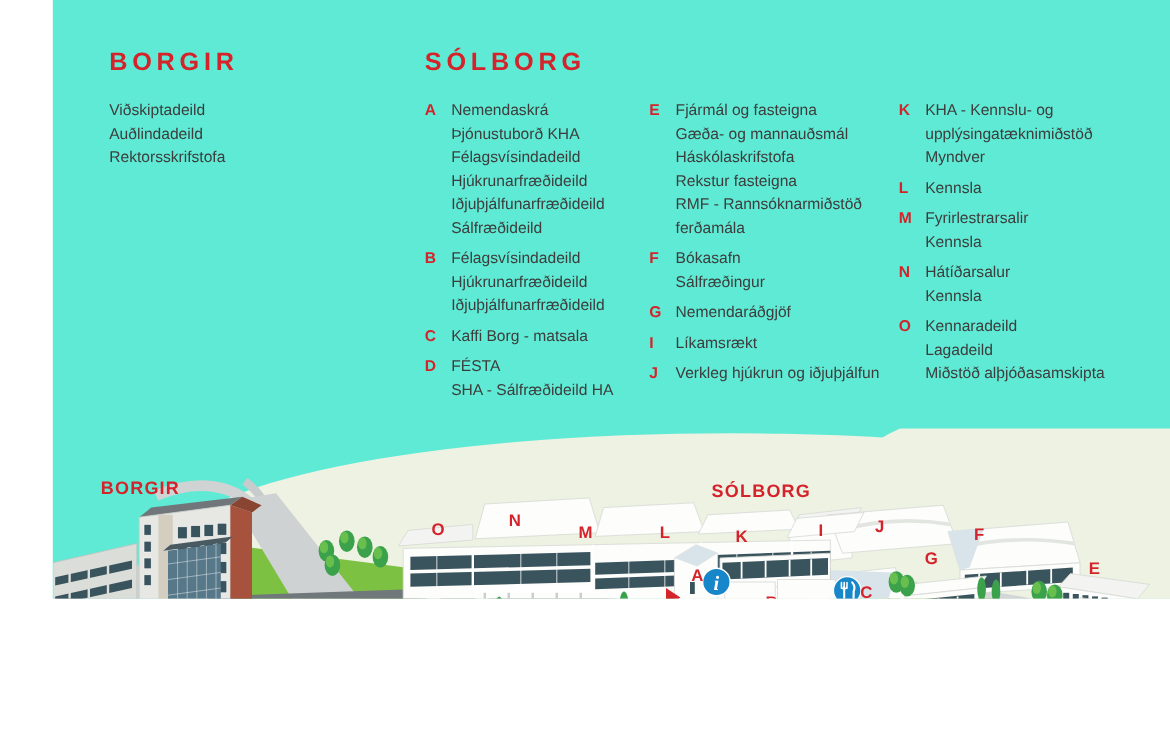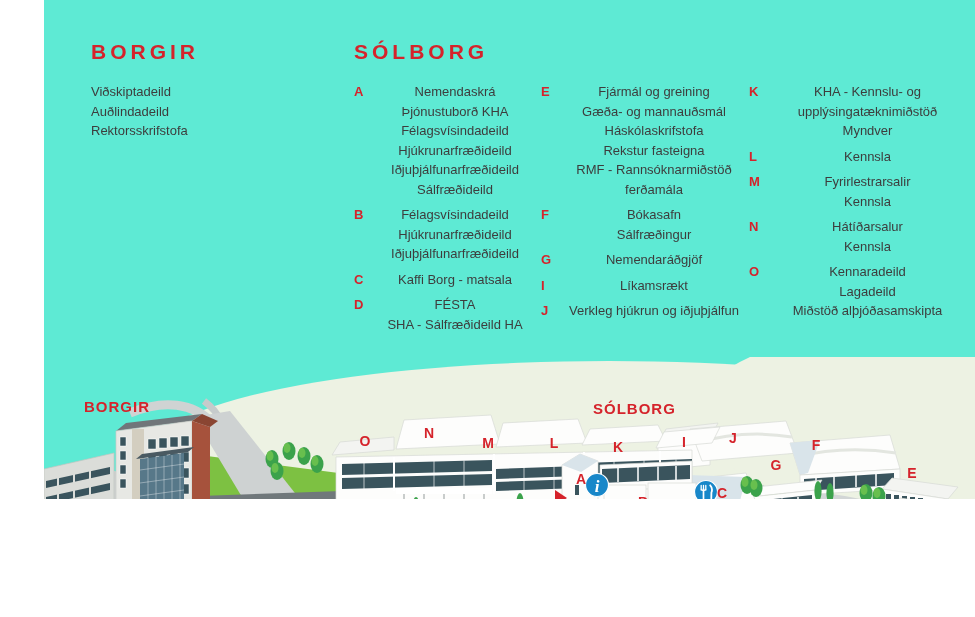--- a/index.html
+++ b/index.html
@@ -10,21 +10,21 @@
   #solborg-title{left:310px;}
   #borgir-items{position:absolute;left:47px;top:82px;width:210px;font-size:13px;line-height:19.5px;}
   #borgir-items div{white-space:pre-line;}
   .col{position:absolute;top:82px;font-size:13px;line-height:19.5px;}
   #col1{left:310px;width:180px;}
   #col2{left:497px;width:204px;}
   #col3{left:705px;width:215px;}
   .lgroup{display:flex;margin-bottom:6px;}
   .lletter{flex:none;width:22px;color:#d5232b;font-weight:700;}
   .litems{flex:1;}
-  .litems div{white-space:pre-line;text-align:center;}
+  .litems div{white-space:pre-line;}
   #map{position:absolute;left:0;top:357px;}
   
   .w{fill:#fdfdfc;stroke:#d7dad5;stroke-width:.7;}
   .w2{fill:#f3f4f1;stroke:#d7dad5;stroke-width:.7;}
   .win{fill:#3a545d;}
   .rd{fill:#ced2d2;}
   .rd2{fill:#c3c7c7;}
   .rddark{fill:#70787b;}
   .gn{fill:#7dc142;}
   .glass{fill:#d9e4ea;}
@@ -77,21 +77,21 @@
         <div class="litems">
           <div>FÉSTA</div>
           <div>SHA - Sálfræðideild HA</div>
         </div>
       </div>
     </div>
   <div id="col2" class="col">
       <div class="lgroup">
         <span class="lletter">E</span>
         <div class="litems">
-          <div>Fjármál og greining</div>
+          <div>Fjármál og fasteigna</div>
           <div>Gæða- og mannauðsmál</div>
           <div>Háskólaskrifstofa</div>
           <div>Rekstur fasteigna</div>
           <div>RMF - Rannsóknarmiðstöð
 ferðamála</div>
         </div>
       </div>
       <div class="lgroup">
         <span class="lletter">F</span>
         <div class="litems">

